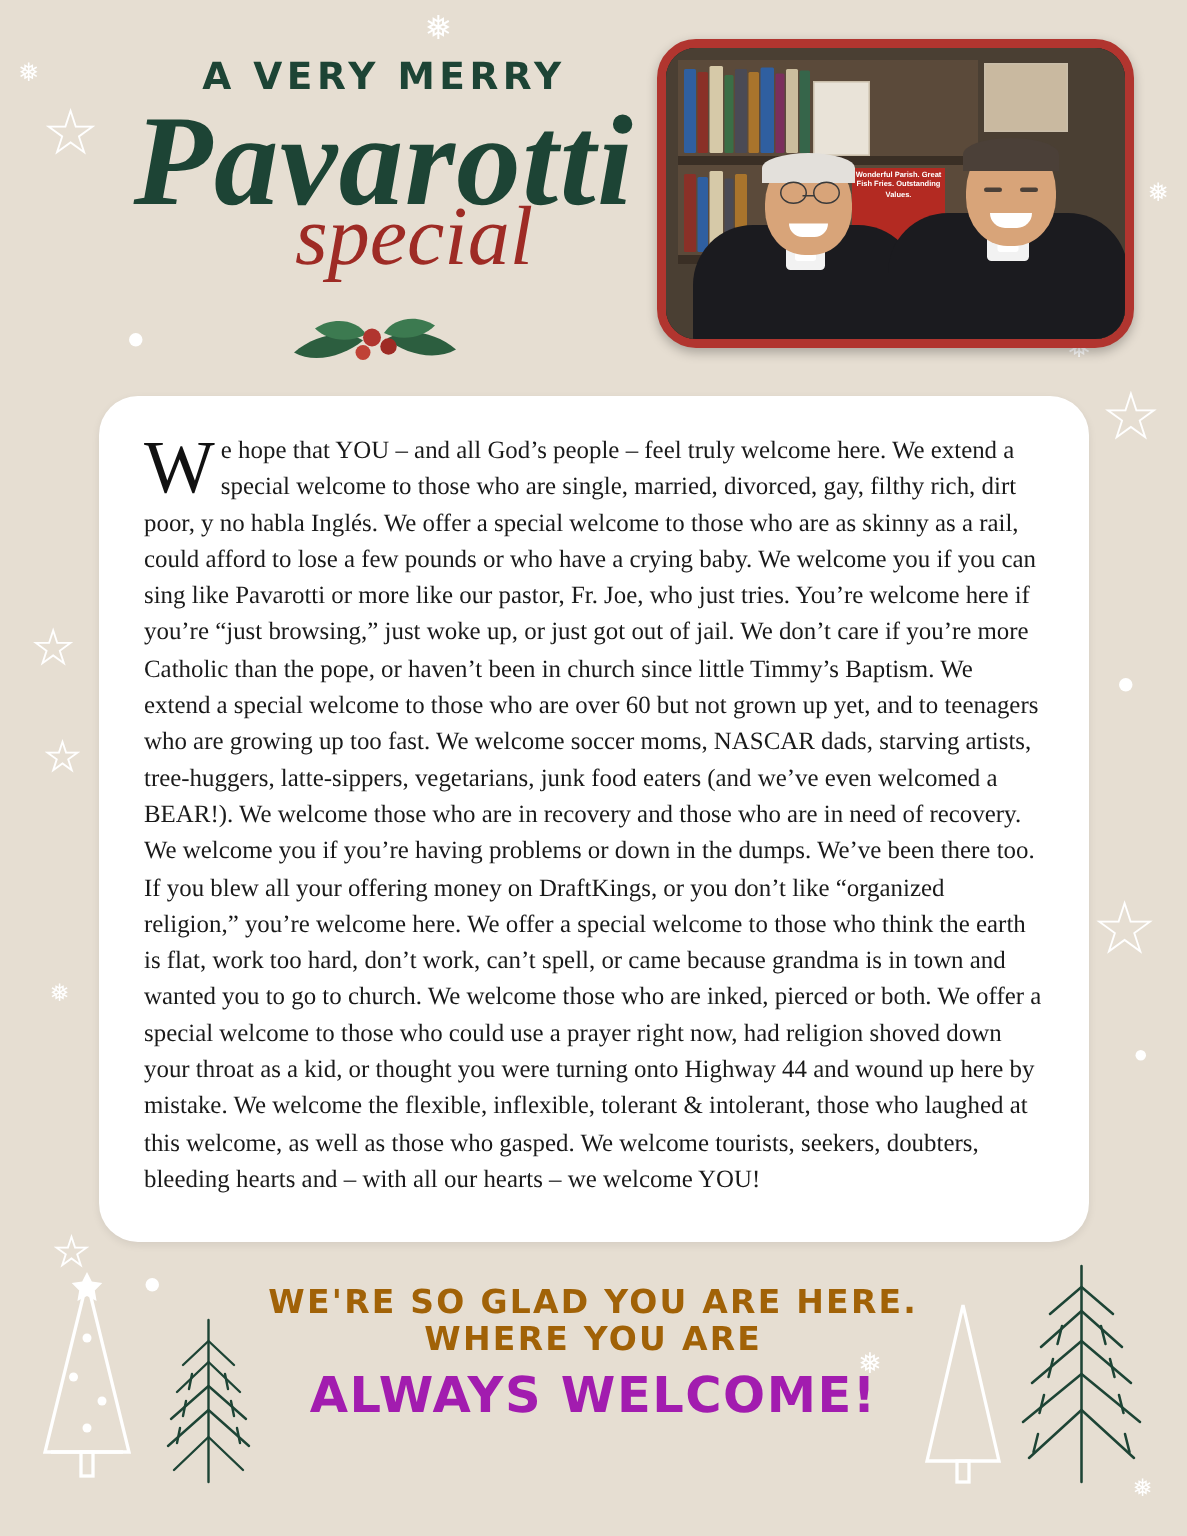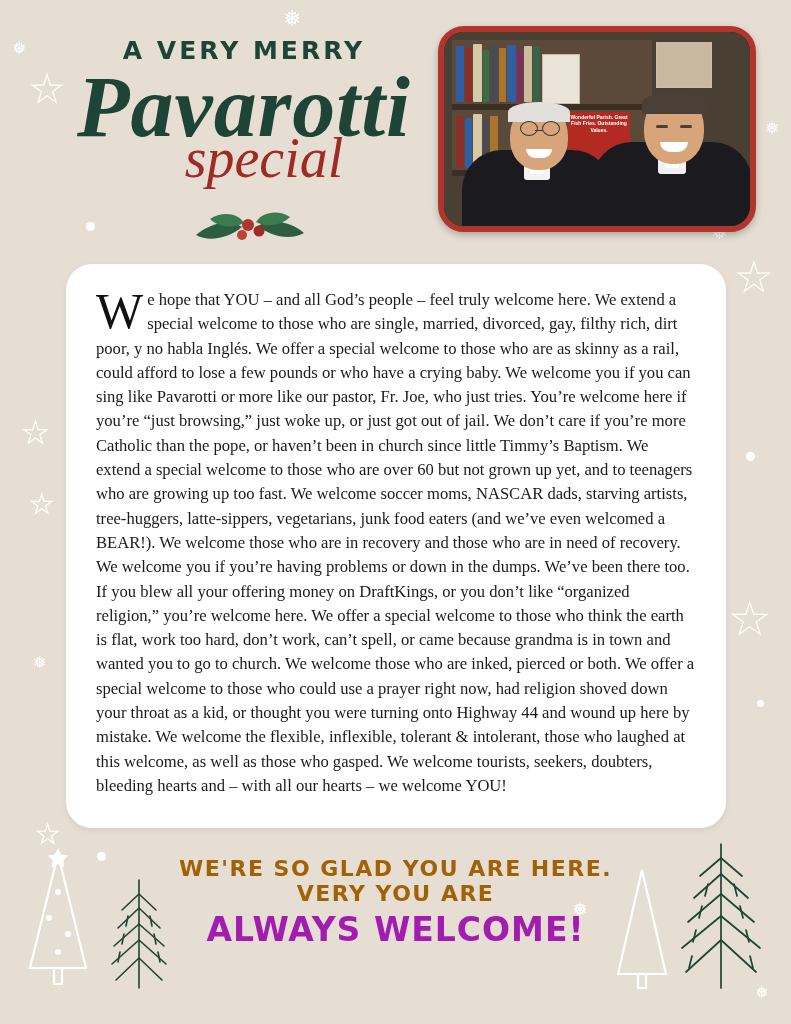--- a/index.html
+++ b/index.html
@@ -40,21 +40,21 @@
     border-radius: 50%;
   }
 
   
   .header {
     position: relative;
     height: 258px;
   }
   .title-block {
     position: absolute;
-    left: 44px;
+    left: 56px;
     top: 36px;
     width: 400px;
     text-align: center;
   }
   .line-avm {
     font-family: "DejaVu Sans", sans-serif;
     font-weight: bold;
     letter-spacing: 3px;
     font-size: 25px;
     color: #1d4435;
@@ -331,21 +331,21 @@
   </div>
 
   <div class="card">
     <p class="body-text">
       <span class="dropcap">W</span><span>e hope that YOU – and all God’s people – feel truly welcome here. We extend a special welcome to those who are single, married, divorced, gay, filthy rich, dirt poor, y no habla Inglés. We offer a special welcome to those who are as skinny as a rail, could afford to lose a few pounds or who have a crying baby. We welcome you if you can sing like Pavarotti or more like our pastor, Fr. Joe, who just tries. You’re welcome here if you’re “just browsing,” just woke up, or just got out of jail. We don’t care if you’re more Catholic than the pope, or haven’t been in church since little Timmy’s Baptism. We extend a special welcome to those who are over 60 but not grown up yet, and to teenagers who are growing up too fast. We welcome soccer moms, NASCAR dads, starving artists, tree-huggers, latte-sippers, vegetarians, junk food eaters (and we’ve even welcomed a BEAR!). We welcome those who are in recovery and those who are in need of recovery. We welcome you if you’re having problems or down in the dumps. We’ve been there too. If you blew all your offering money on DraftKings, or you don’t like “organized religion,” you’re welcome here. We offer a special welcome to those who think the earth is flat, work too hard, don’t work, can’t spell, or came because grandma is in town and wanted you to go to church. We welcome those who are inked, pierced or both. We offer a special welcome to those who could use a prayer right now, had religion shoved down your throat as a kid, or thought you were turning onto Highway 44 and wound up here by mistake. We welcome the flexible, inflexible, tolerant &amp; intolerant, those who laughed at this welcome, as well as those who gasped. We welcome tourists, seekers, doubters, bleeding hearts and – with all our hearts – we welcome YOU!</span>
     </p>
   </div>
 
   <div class="footer">
     <div class="f-line1">WE'RE SO GLAD YOU ARE HERE.</div>
-    <div class="f-line2">VERY YOU ARE</div>
+    <div class="f-line2">WHERE YOU ARE</div>
     <div class="f-line3">ALWAYS WELCOME!</div>
   </div>
 
   <svg class="tree" style="left:16px;top:848px;width:84px;height:140px;" viewBox="0 0 84 140">
     <path d="M42 6 L70 120 L14 120 Z" fill="none" stroke="#ffffff" stroke-width="2.2"></path>
     <path d="M18 120 h48" stroke="#ffffff" stroke-width="2.2" fill="none"></path>
     <rect x="38" y="120" width="8" height="16" fill="none" stroke="#ffffff" stroke-width="2.2"></rect>
     <circle cx="42" cy="44" r="3" fill="#ffffff"></circle>
     <circle cx="33" cy="70" r="3" fill="#ffffff"></circle>
     <circle cx="52" cy="86" r="3" fill="#ffffff"></circle>

